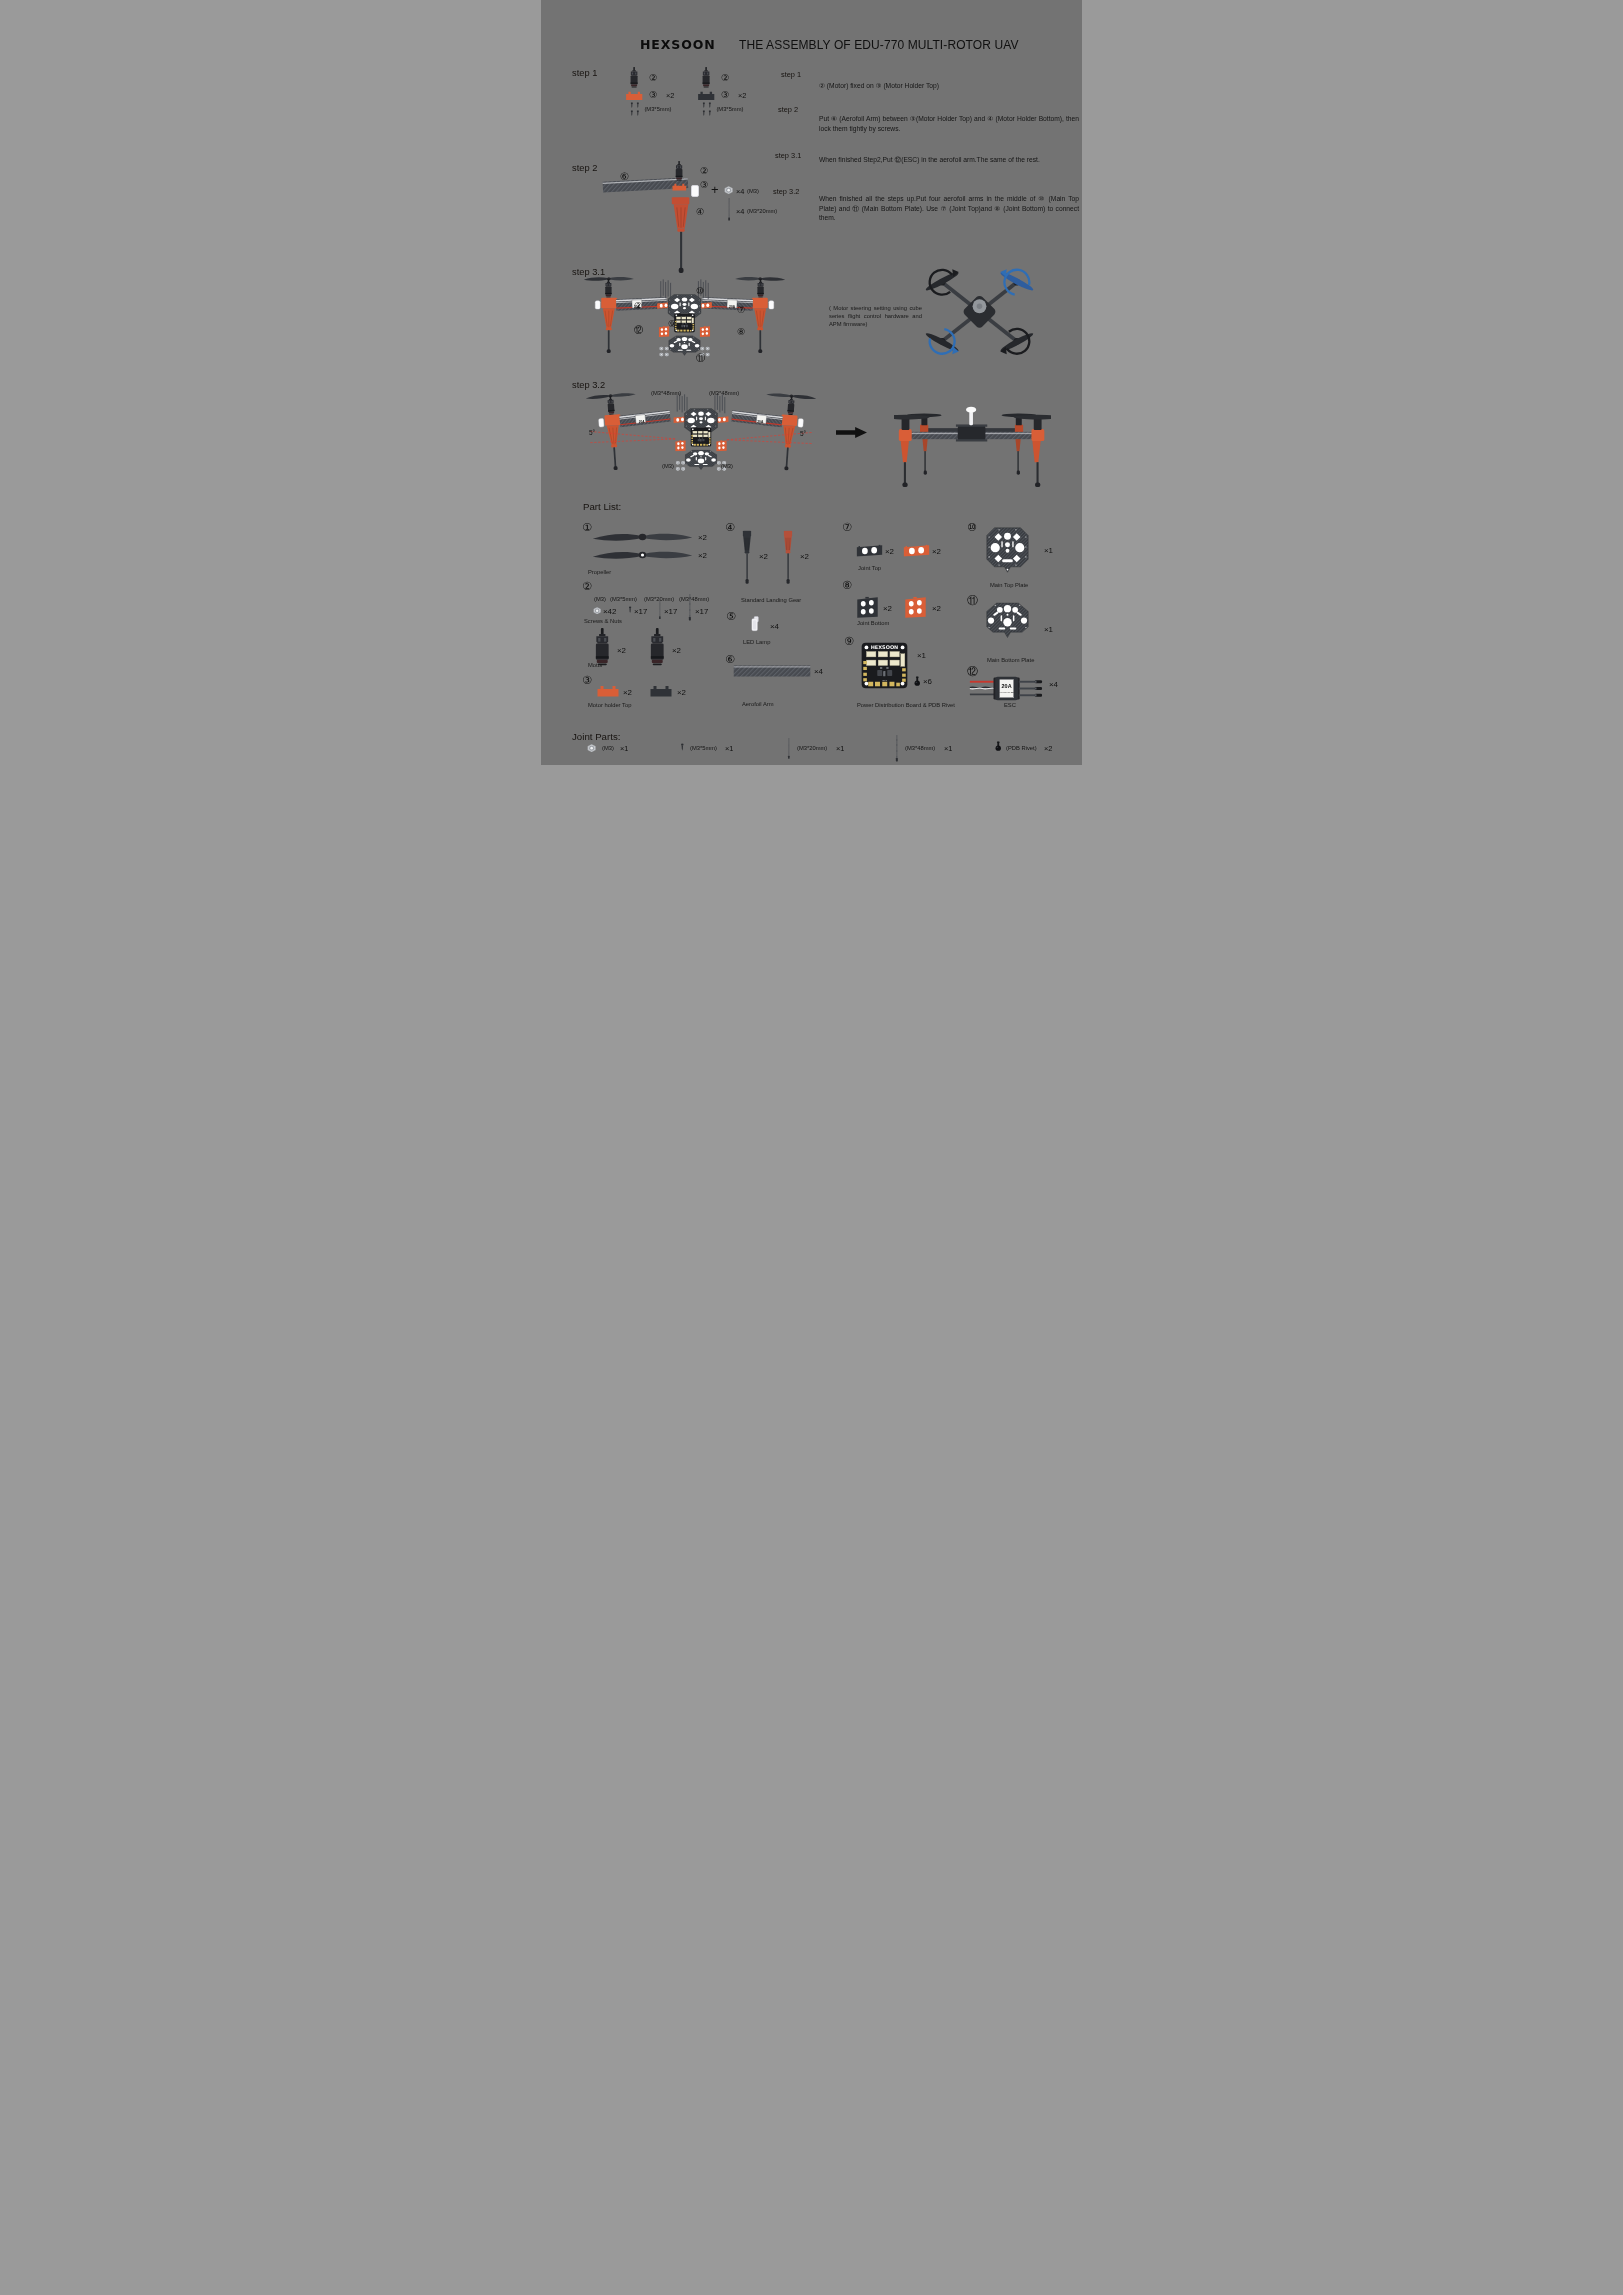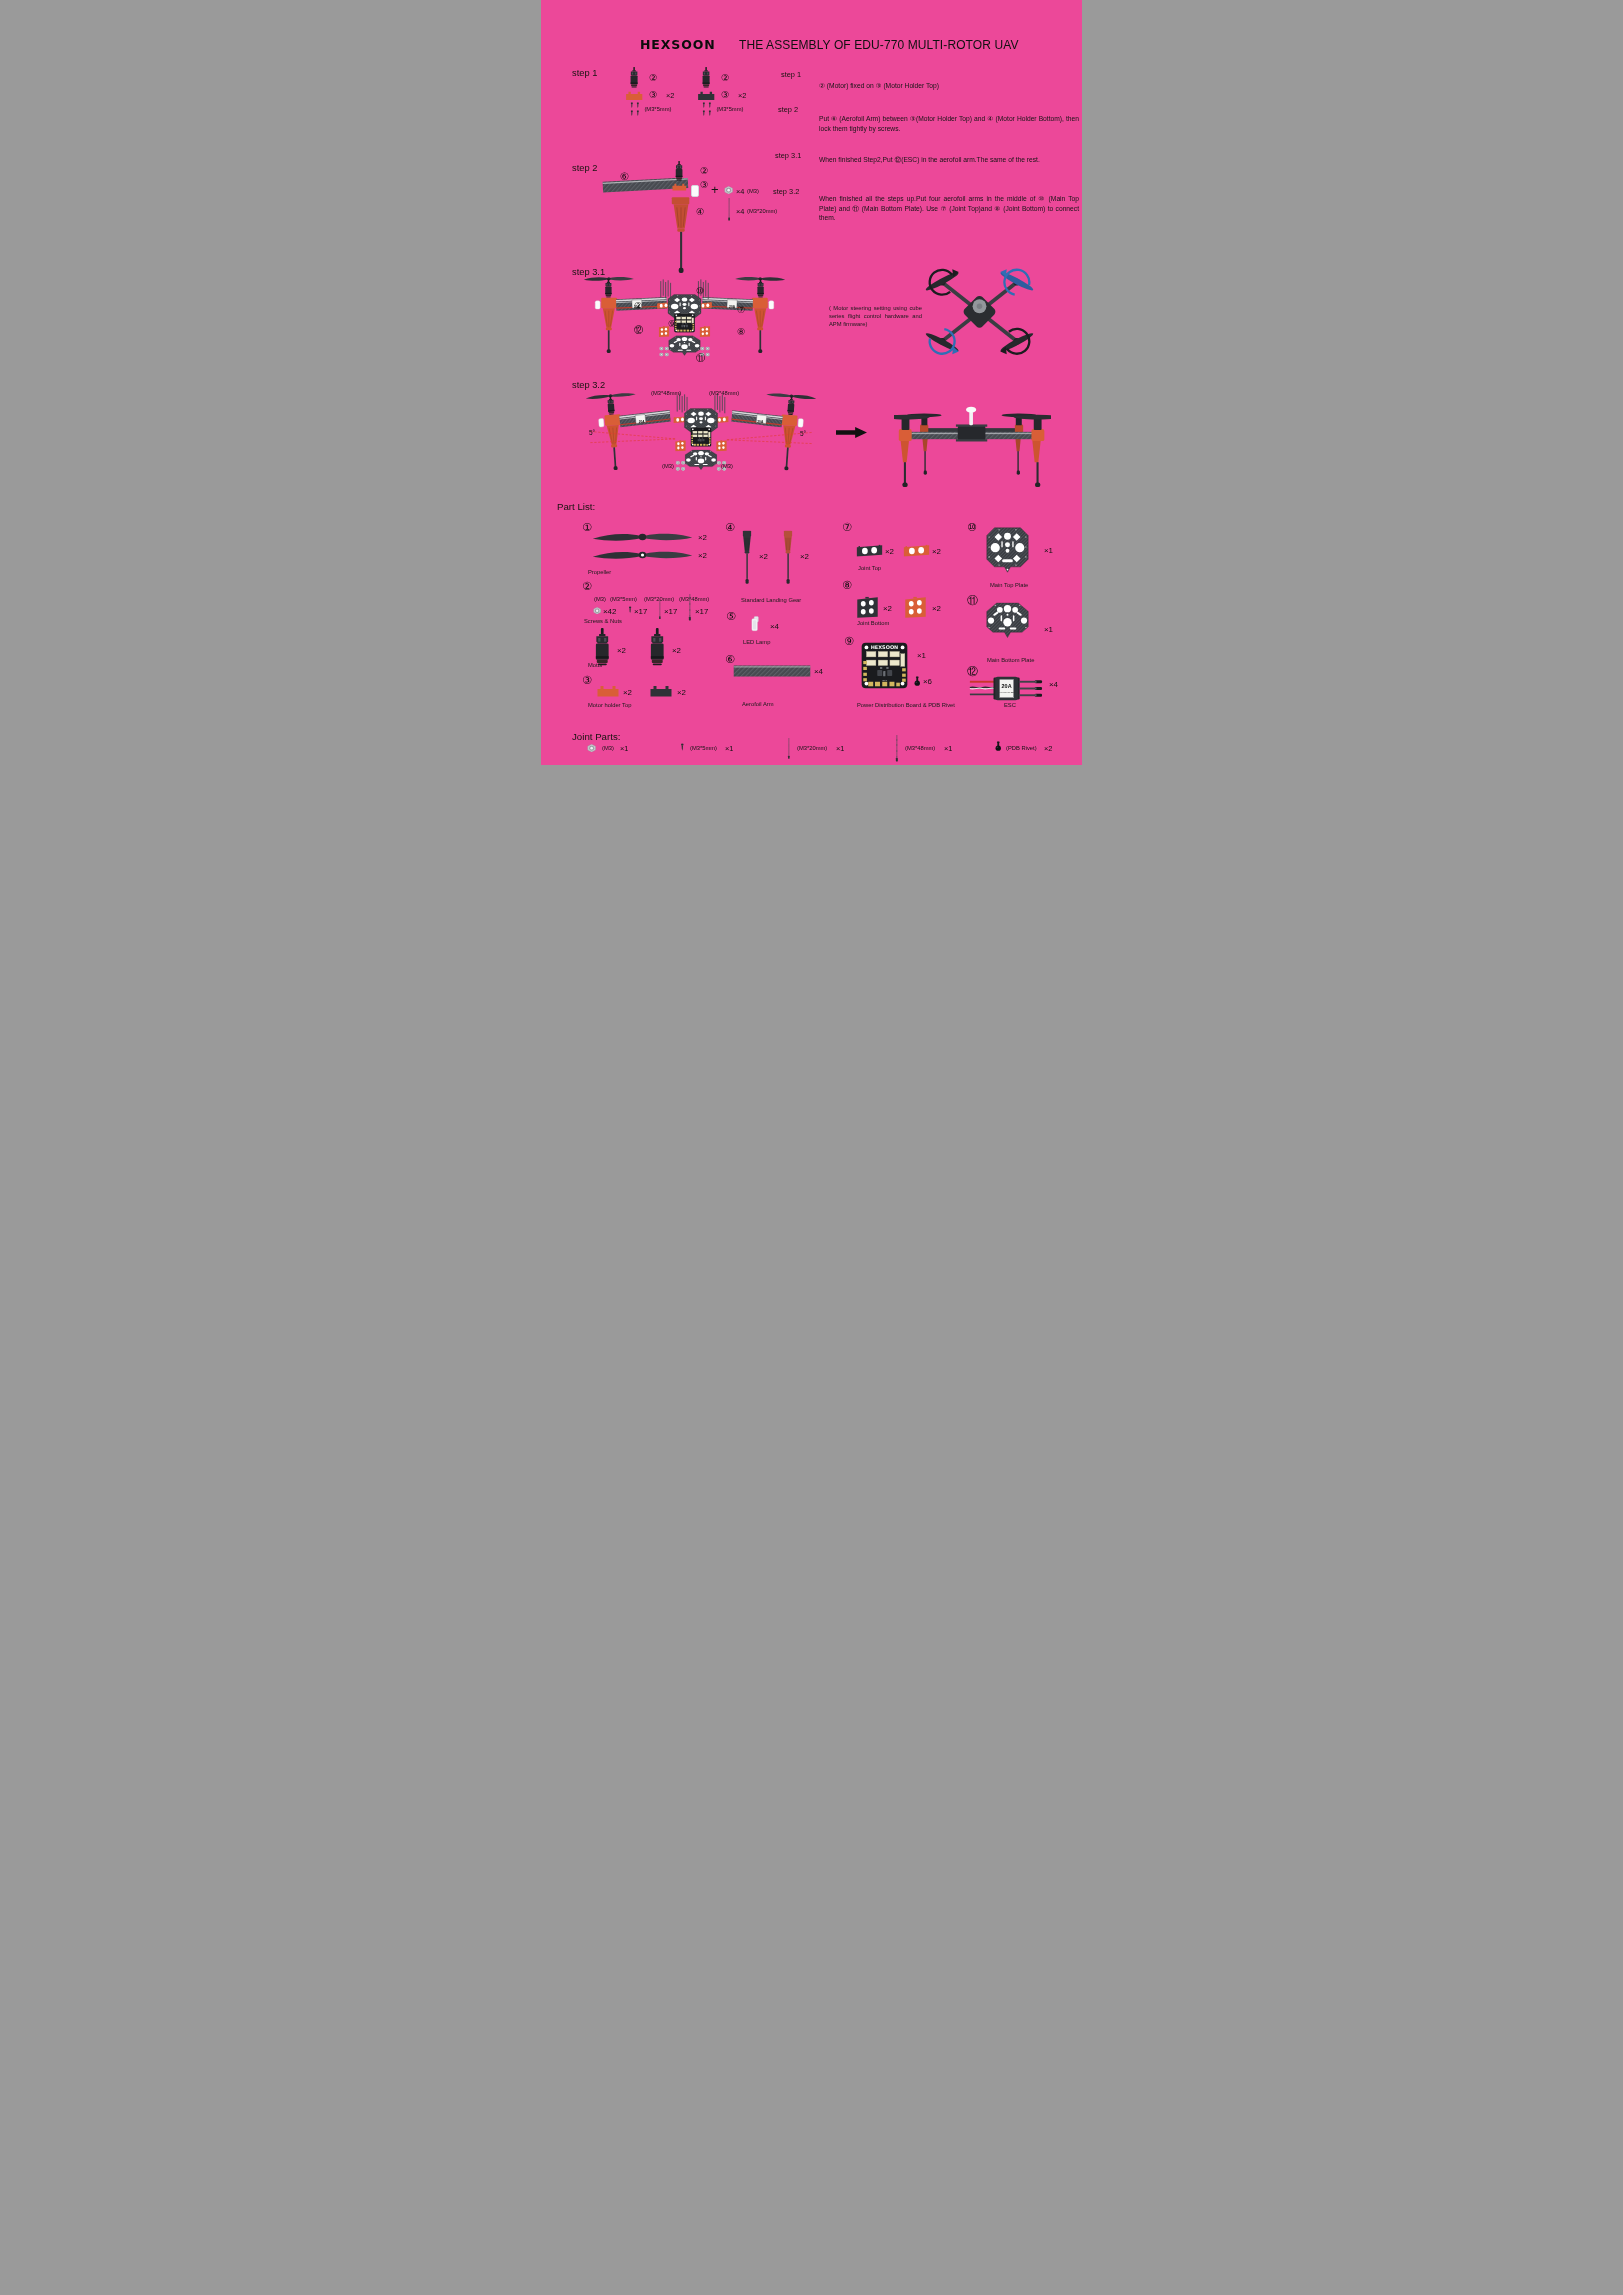--- a/index.html
+++ b/index.html
@@ -1,16 +1,16 @@
 <!DOCTYPE html>
 <html style="font-size:7.4px"><head>
 <meta charset="utf-8">
 <style>
   html,body{margin:0;padding:0;background:#9a9a9a;}
-  #page{position:relative;width:541px;height:765px;background:#ec4899;margin:0 auto;
+  #page{position:relative;width:541px;height:765px;background:#737373;margin:0 auto;
         font-family:"Liberation Sans","DejaVu Sans",sans-serif;color:#141414;overflow:hidden;}
   .t{position:absolute;white-space:nowrap;}
   .logo{font-family:"DejaVu Sans",sans-serif;font-weight:800;font-size:12.5px;letter-spacing:0.9px;color:#0c0c0c;}
   .title{font-size:12px;color:#101010;letter-spacing:0.1px;}
   .stepL{font-size:9.3px;color:#171310;}
   .stepR{font-size:7.4px;color:#171310;}
   .instr{position:absolute;font-size:6.7px;line-height:9.7px;color:#151515;text-align:justify;}
   .badge{font-family:"DejaVu Sans",sans-serif;font-size:9.3px;color:#0e0e0e;}
   .badge.pl{font-size:11px;}
   .qty{font-size:7.4px;color:#111;}
@@ -501,21 +501,21 @@
     <path d="M14,126 L32,126 L27,172 L19,172 Z" fill="#cd5430"></path>
     <path d="M300,126 L318,126 L313,172 L305,172 Z" fill="#cd5430"></path>
     <rect x="21" y="172" width="4.5" height="46" fill="#2b2d31"></rect>
     <rect x="309" y="172" width="4.5" height="46" fill="#2b2d31"></rect>
     <rect x="18" y="216" width="11" height="10" rx="4" fill="#222327"></rect>
     <rect x="306" y="216" width="11" height="10" rx="4" fill="#222327"></rect>
     <rect x="64" y="190" width="7" height="9" rx="3" fill="#222327"></rect>
     <rect x="266" y="190" width="7" height="9" rx="3" fill="#222327"></rect>
   </svg>
 
-  <div class="t secT" style="left:16px;top:501px">Part  List:</div>
+  <div class="t secT" style="left:42px;top:501px">Part  List:</div>
 
   <span class="t badge pl" style="left:41px;top:521px">①</span>
   <svg class="t" style="left:49px;top:531px" width="105" height="12" viewBox="0 0 230 26">
       <use href="#sym-prop"></use>
     </svg>
   <span class="t qty lg" style="left:157px;top:533px">×2</span>
   <svg class="t" style="left:49px;top:549px" width="105" height="12" viewBox="0 0 230 26">
       <use href="#sym-prop"></use>
       <circle cx="115" cy="13" r="3.4" fill="#fff"></circle>
     </svg>

